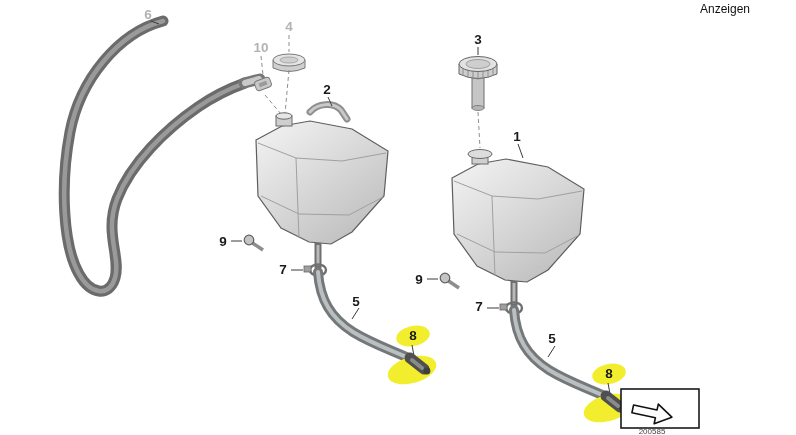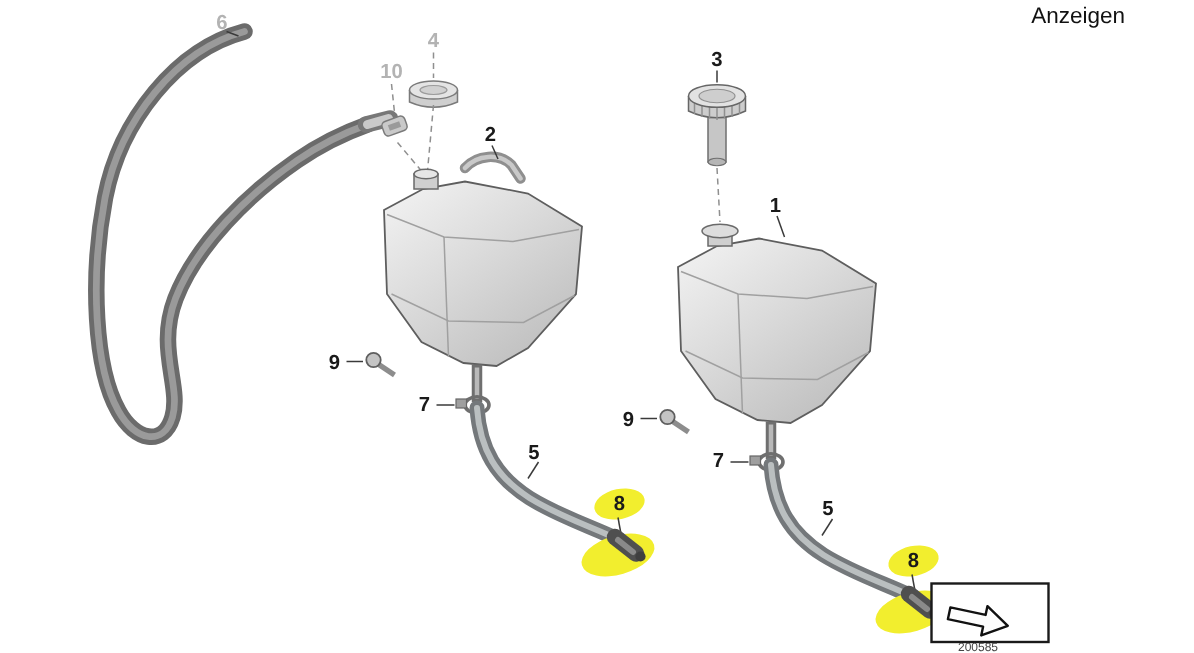--- a/index.html
+++ b/index.html
@@ -1,19 +1,19 @@
 <!DOCTYPE html>
 <html><head>
 <meta charset="utf-8">
 <style>
   html,body{margin:0;padding:0;}
   body{background:#ffffff;}
   .screen{position:relative;width:796px;height:435px;background:#ffffff;overflow:hidden;
           font-family:"Liberation Sans",sans-serif;}
-  .ads-label{position:absolute;top:2px;right:46px;font-size:15px;color:#111;cursor:pointer;}
+  .ads-label{position:absolute;top:2px;right:46px;font-size:12px;color:#111;cursor:pointer;}
   svg.diagram{position:absolute;left:0;top:0;}
   text.callout{font-family:"Liberation Sans",sans-serif;font-weight:bold;font-size:13.5px;
                text-anchor:middle;cursor:pointer;}
   text.diagram-num{font-family:"Liberation Sans",sans-serif;font-size:8px;text-anchor:middle;}
   .leader{stroke:#3a3a3a;stroke-width:1;}
   .dashed{stroke:#8f8f8f;stroke-width:1;stroke-dasharray:4 3;fill:none;}
   .hose-outer{stroke:#74787b;stroke-width:10;fill:none;stroke-linecap:round;}
   .hose-inner{stroke:#c2c6c8;stroke-width:4;fill:none;stroke-linecap:round;opacity:.9;}
   .hose6-outer{stroke:#6b6b6b;stroke-width:11;fill:none;stroke-linecap:round;}
   .hose6-inner{stroke:#a2a2a2;stroke-width:4.5;fill:none;stroke-linecap:round;opacity:.85;}

